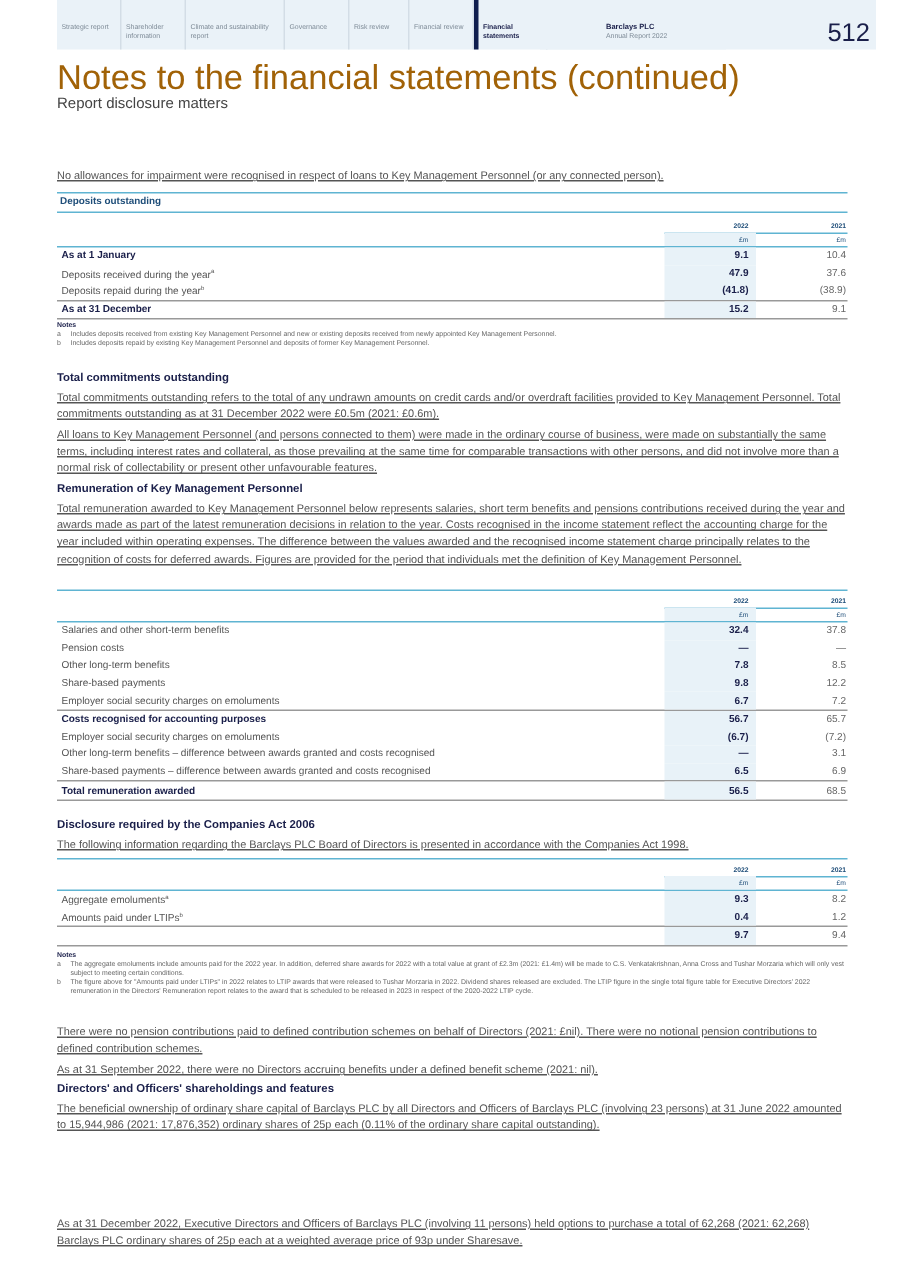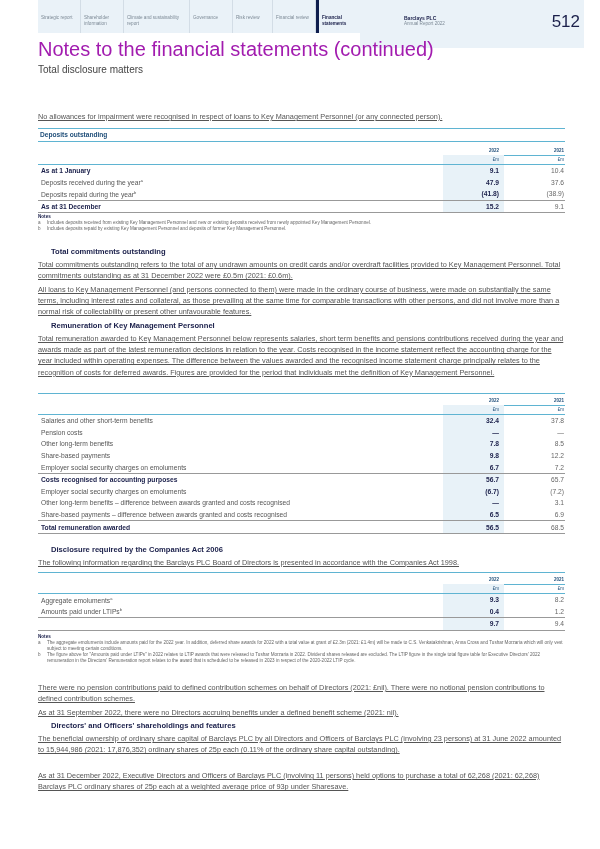--- a/index.html
+++ b/index.html
@@ -3,28 +3,28 @@
 <meta charset="utf-8">
 <style>
   html, body { margin: 0; padding: 0; background: #ffffff; }
   body { width: 600px; height: 849px; position: relative; overflow: hidden;
          font-family: "Liberation Sans", sans-serif; color: #4a4a4a; }
   .topnav { position: absolute; left: 38px; top: 0; width: 446px; height: 33px;
             background: #eaf2f8; display: flex; }
   .tab { font-size: 4.6px; line-height: 5.6px; color: #7d8a96; padding: 15px 0 0 3px;
          border-right: 0.6px solid #d3dde6; box-sizing: border-box; height: 33px; }
   .tab.active { color: #1a1f4a; font-weight: bold; border-left: 3px solid #0f1e4e; }
-  .brand { position: absolute; left: 446px; top: 0; width: 138px; height: 48px; background: #eaf2f8; }
+  .brand { position: absolute; left: 446px; top: 0; width: 138px; height: 33px; background: #eaf2f8; }
   .brand-name { position: absolute; left: 0; top: 15px; font-size: 5px; font-weight: bold; color: #1a1f4a; }
   .brand-sub { position: absolute; left: 0; top: 21px; font-size: 4.6px; color: #7d8a96; }
   .pagenum { position: absolute; right: 4px; top: 12px; font-size: 17px; color: #1a1f4a; }
-  h1 { position: absolute; left: 38px; top: 38px; margin: 0; font-weight: normal; font-size: 20px; color: #a21caf; }
+  h1 { position: absolute; left: 38px; top: 38px; margin: 0; font-weight: normal; font-size: 23px; color: #a16207; }
   .subtitle { position: absolute; left: 38px; top: 64px; font-size: 10px; color: #444; }
   .para { position: absolute; left: 38px; width: 528px; font-size: 7.3px; line-height: 11.2px; color: #555; text-decoration: underline; }
-  .h3 { position: absolute; left: 38px; font-size: 7.6px; font-weight: bold; color: #1a1f4a; margin-left: 13px; }
+  .h3 { position: absolute; left: 38px; font-size: 7.6px; font-weight: bold; color: #1a1f4a; }
   .tbl { position: absolute; left: 38px; width: 527px; }
   .tbl-title { font-size: 6.6px; font-weight: bold; color: #1f4e79; border-top: 1.2px solid #5fb4d2;
                border-bottom: 1.2px solid #5fb4d2; padding: 2px 2px 3px 2px; }
   .row { display: flex; align-items: center; font-size: 6.7px; height: 11.6px; color: #555; position: relative; }
   .row .lbl { flex: 1; padding-left: 3px; }
   .row .c22 { width: 56px; text-align: right; padding-right: 5px; background: #e8f2f8; height: 100%;
               display: flex; align-items: center; justify-content: flex-end; font-weight: bold; color: #1a1f4a; }
   .row .c21 { width: 60px; text-align: right; padding-right: 1px; display: flex; align-items: center;
               justify-content: flex-end; height: 100%; color: #666; }
   .row.bold .lbl { font-weight: bold; color: #1a1f4a; }
@@ -58,21 +58,21 @@
   <div class="tab" style="width:43px">Financial review</div>
   <div class="tab active" style="width:49px">Financial statements</div>
 </div>
 <div class="brand" style="left:360px; width:224px;">
   <div class="brand-name" style="left:44px">Barclays PLC</div>
   <div class="brand-sub" style="left:44px">Annual Report 2022</div>
   <div class="pagenum">512</div>
 </div>
 
 <h1>Notes to the financial statements (continued)</h1>
-<div class="subtitle">Total disclosure matters</div>
+<div class="subtitle">Report disclosure matters</div>
 
 <div class="para" style="top:111px">No allowances for impairment were recognised in respect of loans to Key Management Personnel (or any connected person).</div>
 
 <div class="tbl" style="top:128px">
   <div class="tbl-title">Deposits outstanding</div>
   <div class="hdr" style="margin-top:4px">
     <span class="lbl"></span>
     <span class="c22">2022</span>
     <span class="c21">2021</span>
   </div>
@@ -226,13 +226,13 @@
       <span class="k">b</span>
       <span>The figure above for "Amounts paid under LTIPs" in 2022 relates to LTIP awards that were released to Tushar Morzaria in 2022. Dividend shares released are excluded. The LTIP figure in the single total figure table for Executive Directors' 2022 remuneration in the Directors' Remuneration report relates to the award that is scheduled to be released in 2023 in respect of the 2020-2022 LTIP cycle.</span>
     </div>
 </div>
 
 <div class="para" style="top:682px">There were no pension contributions paid to defined contribution schemes on behalf of Directors (2021: £nil). There were no notional pension contributions to defined contribution schemes.</div>
 <div class="para" style="top:707px">As at 31 September 2022, there were no Directors accruing benefits under a defined benefit scheme (2021: nil).</div>
 
 <div class="h3" style="top:721px">Directors' and Officers' shareholdings and features</div>
 <div class="para" style="top:733px">The beneficial ownership of ordinary share capital of Barclays PLC by all Directors and Officers of Barclays PLC (involving 23 persons) at 31 June 2022 amounted to 15,944,986 (2021: 17,876,352) ordinary shares of 25p each (0.11% of the ordinary share capital outstanding).</div>
-<div class="para" style="top:770px">As at 31 December 2022, Executive Directors and Officers of Barclays PLC (involving 11 persons) held options to purchase a total of 62,268 (2021: 62,268) Barclays PLC ordinary shares of 25p each at a weighted average price of 93p under Sharesave.</div>
+<div class="para" style="top:810px">As at 31 December 2022, Executive Directors and Officers of Barclays PLC (involving 11 persons) held options to purchase a total of 62,268 (2021: 62,268) Barclays PLC ordinary shares of 25p each at a weighted average price of 93p under Sharesave.</div>
 
 </body></html>

